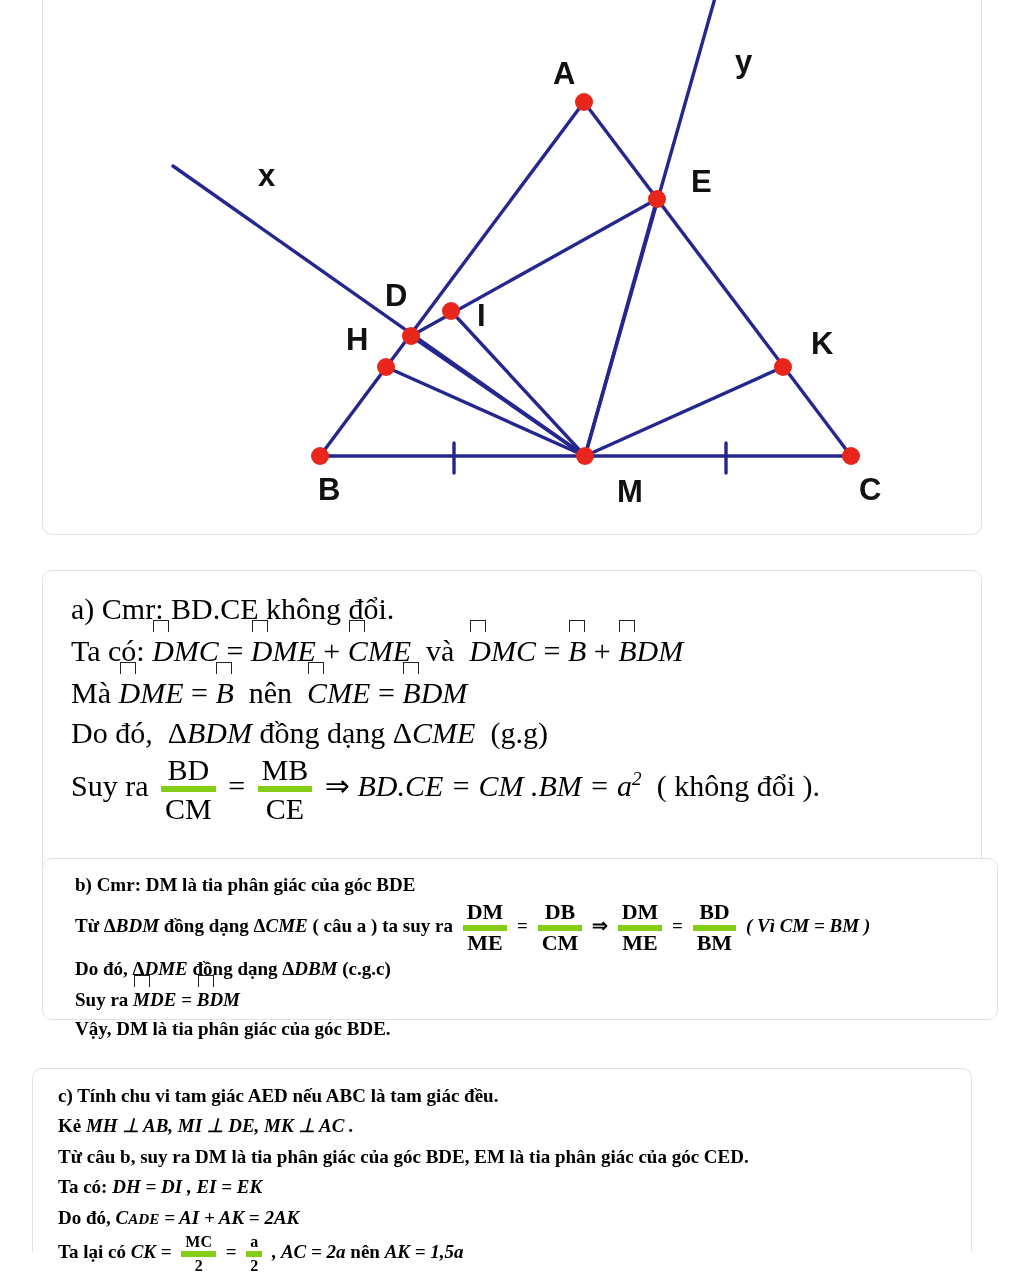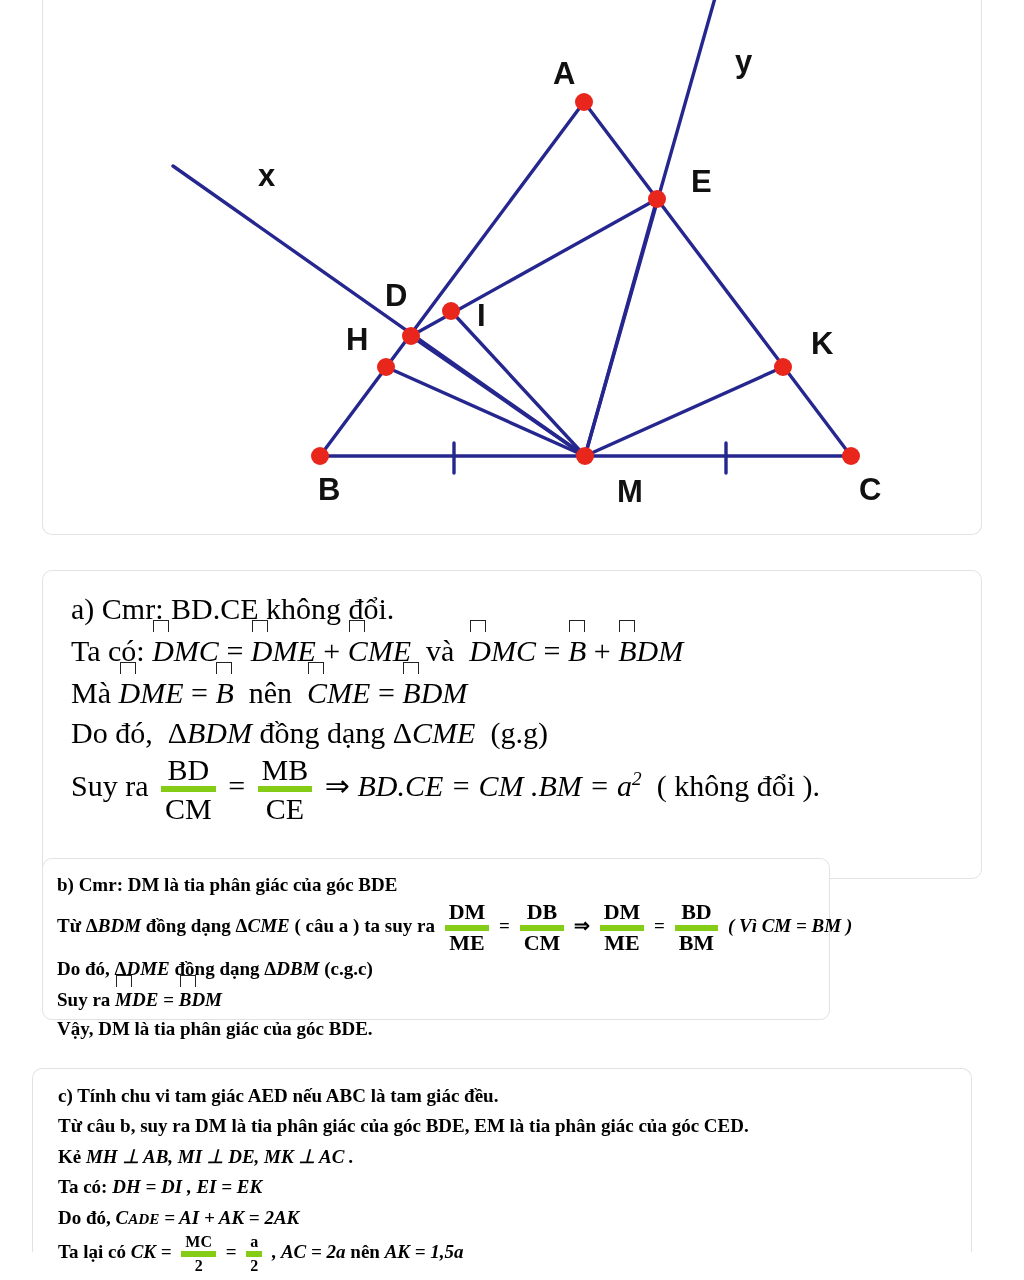--- a/index.html
+++ b/index.html
@@ -90,23 +90,23 @@
     margin: 0 5px;
   }
   .frac .num { display: block; padding: 0 4px; }
   .frac .den { display: block; border-top: 6px solid #84cc16; padding: 0 4px; }
   .sup { vertical-align: super; font-size: 0.64em; font-style: italic; }
 
   
   #part-b-card {
     left: 42px;
     top: 858px;
-    width: 788px;
+    width: 956px;
     height: 162px;
-    padding: 12px 14px;
+    padding: 12px 32px;
   }
   #part-b-card .ln {
     font-size: 19px;
     line-height: 1.52;
     font-weight: bold;
     white-space: nowrap;
   }
   #part-b-card .frac { font-weight: bold; font-size: 22px; }
 
   
@@ -285,26 +285,26 @@
       <span class="ang it">MDE</span>
       =
       <span class="ang it">BDM</span>
     </div>
 
     <div class="ln">Vậy, DM là tia phân giác của góc BDE.</div>
   </div>
 
   <div class="card" id="part-c-card">
     <div class="ln">c) Tính chu vi tam giác AED nếu ABC là tam giác đều.</div>
-    <div class="ln">Từ  câu b, suy ra DM là tia phân giác của góc BDE, EM là tia phân giác của góc CED.</div>
-
     <div class="ln">
       <span>Kẻ</span>
       <span class="it">MH ⊥ AB, MI ⊥ DE, MK ⊥ AC .</span>
     </div>
+
+    <div class="ln">Từ  câu b, suy ra DM là tia phân giác của góc BDE, EM là tia phân giác của góc CED.</div>
 
     <div class="ln">
       <span>Ta có:</span>
       <span class="it">DH = DI , EI = EK</span>
     </div>
 
     <div class="ln">
       <span>Do đó,</span>
       <span class="it">C</span><span class="small-it">ADE</span>
       <span class="it">= AI + AK = 2AK</span>

